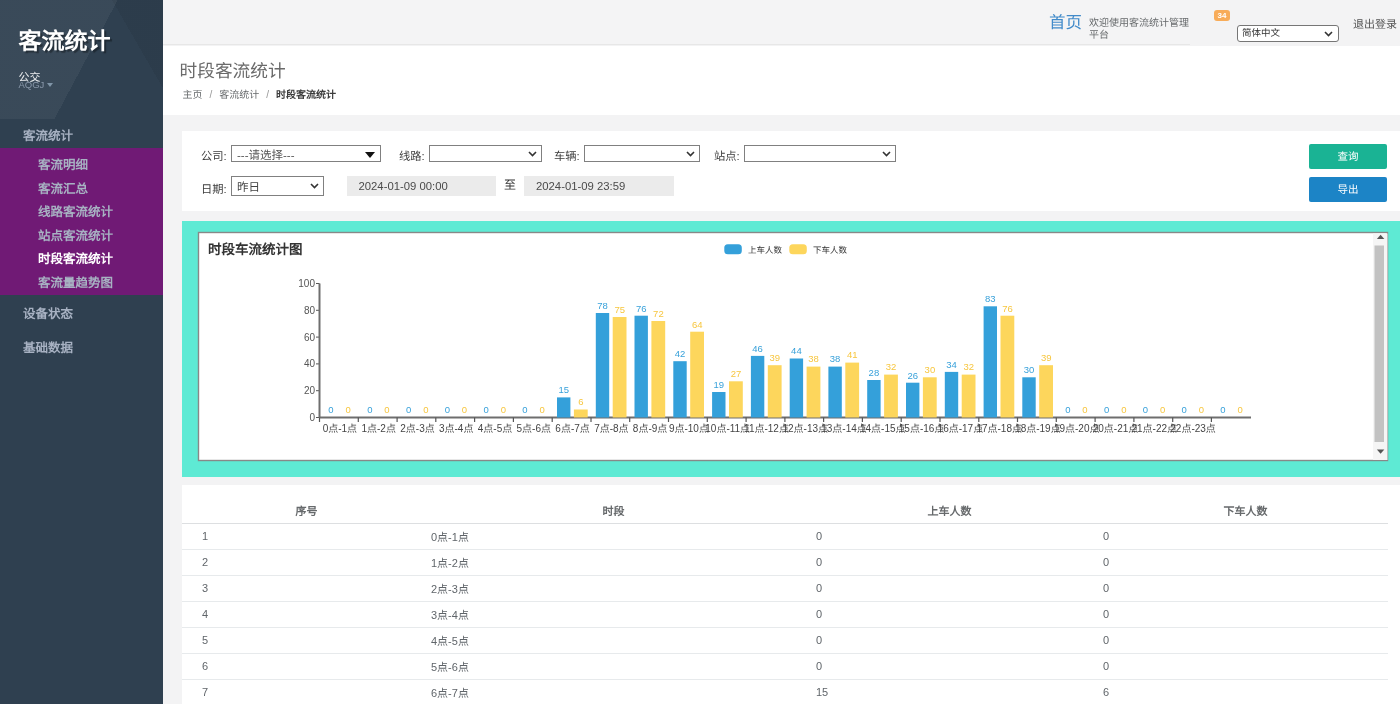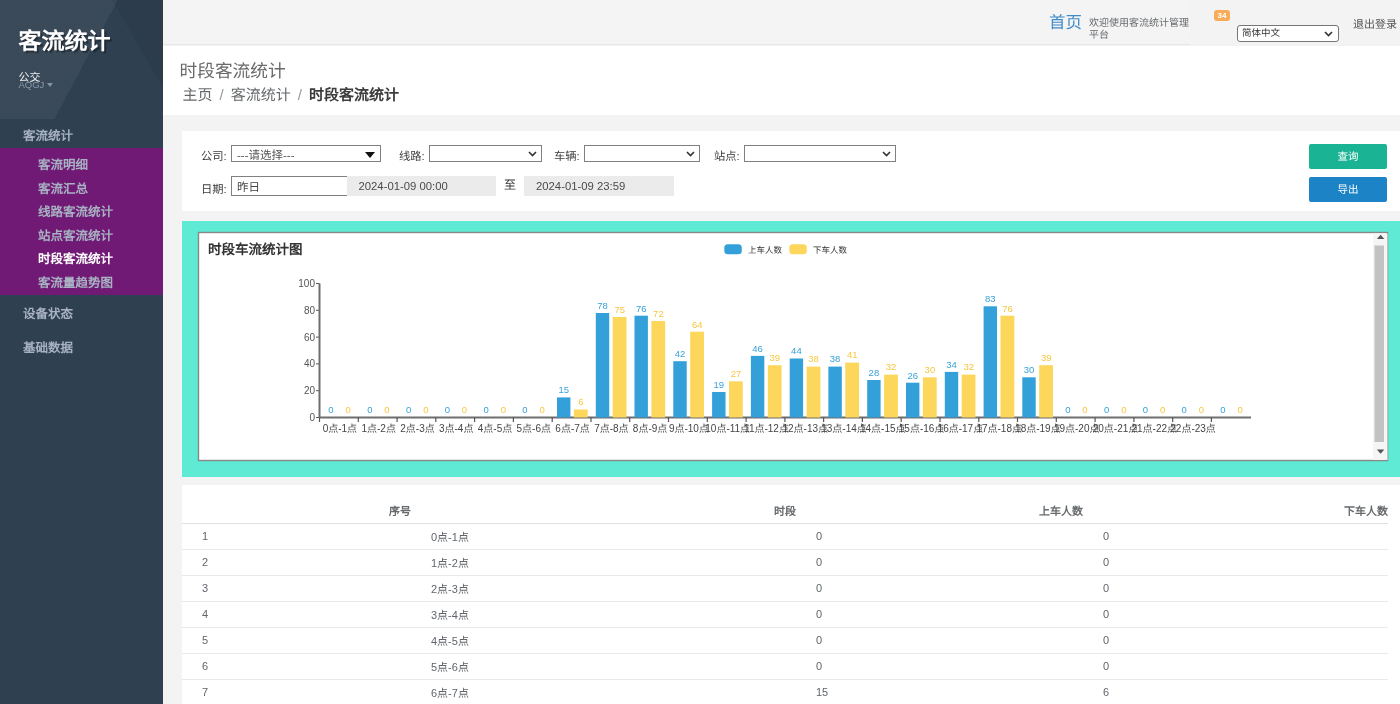--- a/index.html
+++ b/index.html
@@ -24,42 +24,42 @@
 #topbar{position:absolute;left:163px;top:0;width:1027px;height:45px;background:#f4f4f5;border-bottom:1px solid #e7e7e7}
 #homeLk{position:absolute;left:886px;top:13px;font-size:16.5px;color:#428bca;line-height:18px}
 #welc{position:absolute;left:926px;top:17px;font-size:10px;color:#676a6c;line-height:12px}
 #badge{position:absolute;left:1051px;top:10px;width:16px;height:11px;background:#f8ac59;border-radius:3px;color:#fff;font-size:8px;font-weight:bold;text-align:center;line-height:11px}
 #lang{position:absolute;left:1074px;top:25px;width:102px;height:16.5px;background:#fff;border:1px solid #767676;border-radius:3px;font-size:9.5px;color:#333;line-height:14.5px;padding-left:4px}
 #lang svg{position:absolute;right:5px;top:5px}
 #logout{position:absolute;left:1190px;top:15px;font-size:11px;color:#555;white-space:nowrap}
 
 #heading{position:absolute;left:163px;top:46px;width:1237px;height:69px;background:#fff}
 #pgtitle{position:absolute;left:16.5px;top:14px;font-size:17.7px;color:#6a6a6a;line-height:22px}
-#crumbs{position:absolute;left:19.5px;top:41.5px;font-size:15px;color:#676a6c;line-height:13px}
+#crumbs{position:absolute;left:19.5px;top:41.5px;font-size:10px;color:#676a6c;line-height:13px}
 #crumbs .sep{margin:0 7px;color:#999}
 #crumbs b{color:#3c3c3c}
 
 #fpanel{position:absolute;left:182px;top:131px;width:1218px;height:80px;background:#fff}
 .flabel{position:absolute;font-size:11.3px;color:#3c3c3c}
 .sel{position:absolute;background:#fff;border:1px solid #808080;font-size:11.5px;color:#444}
 .sel .txt{position:absolute;left:5px;top:50%;transform:translateY(-50%);white-space:nowrap}
 .tri{position:absolute;right:5px;top:50%;margin-top:-2px;width:0;height:0;border-left:5px solid transparent;border-right:5px solid transparent;border-top:6px solid #111}
 .chev{position:absolute;right:4px;top:50%;margin-top:-3px}
 .dinput{position:absolute;background:#ebebeb;font-size:11.3px;color:#4a4a4a;border:0}
 .dinput span{position:absolute;left:12px;top:50%;transform:translateY(-50%)}
 #zhi{position:absolute;background:#fff;font-size:12px;color:#333;text-align:center}
 .btn{position:absolute;left:1127px;width:78px;height:25px;border-radius:2px;color:#fff;font-size:10.5px;text-align:center;line-height:25px}
 #btnQ{top:12.5px;background:#1ab394}
 #btnE{top:46px;background:#1c84c6}
 
 #cpanel{position:absolute;left:182px;top:221px;width:1218px;height:256px;background:#5eead4}
 
 #tpanel{position:absolute;left:182px;top:485px;width:1218px;height:219px;background:#fff}
 table{border-collapse:collapse;table-layout:fixed;width:1206px;margin-top:12px;font-size:11px;color:#60656a}
-th{font-weight:bold;text-align:right;color:#676a6c}
+th{font-weight:bold;text-align:center;color:#676a6c}
 th,td{height:26px;padding:0 0 0 20px;border-bottom:1px solid #e7eaec;vertical-align:middle}
 thead th{border-bottom:1px solid #dddfe1}
 </style></head>
 <body>
 <div id="sidebar">
   <div id="sbpat"></div>
   <div id="logo">客流统计</div>
   <div id="corp">公交</div>
   <div id="acct">AQGJ<span class="car"></span></div>
   <div class="nav1" id="mnuMain">
@@ -111,21 +111,21 @@
         <path d="M1 1 L4.5 4.5 L8 1" stroke="#333" stroke-width="1.6" fill="none"></path>
       </svg>
     </div>
   <div class="flabel" style="left:532px;top:16px">站点:</div>
   <div class="sel" style="left:562px;top:14px;width:152px;height:17px">
       <svg class="chev" width="9" height="6" viewBox="0 0 9 6">
         <path d="M1 1 L4.5 4.5 L8 1" stroke="#333" stroke-width="1.6" fill="none"></path>
       </svg>
     </div>
   <div class="flabel" style="left:19px;top:49px">日期:</div>
-  <div class="sel" style="left:49px;top:45px;width:133px;height:20px">
+  <div class="sel" style="left:49px;top:45px;width:93px;height:20px">
       <span class="txt">昨日</span>
       <svg class="chev" width="9" height="6" viewBox="0 0 9 6">
         <path d="M1 1 L4.5 4.5 L8 1" stroke="#333" stroke-width="1.6" fill="none"></path>
       </svg>
     </div>
   <div class="dinput" style="left:164.5px;top:45px;width:149.5px;height:20px">
       <span>2024-01-09 00:00</span>
     </div>
   <div id="zhi" style="left:314px;top:45px;width:28px;height:20px;line-height:19px">至</div>
   <div class="dinput" style="left:342px;top:45px;width:150px;height:20px">

